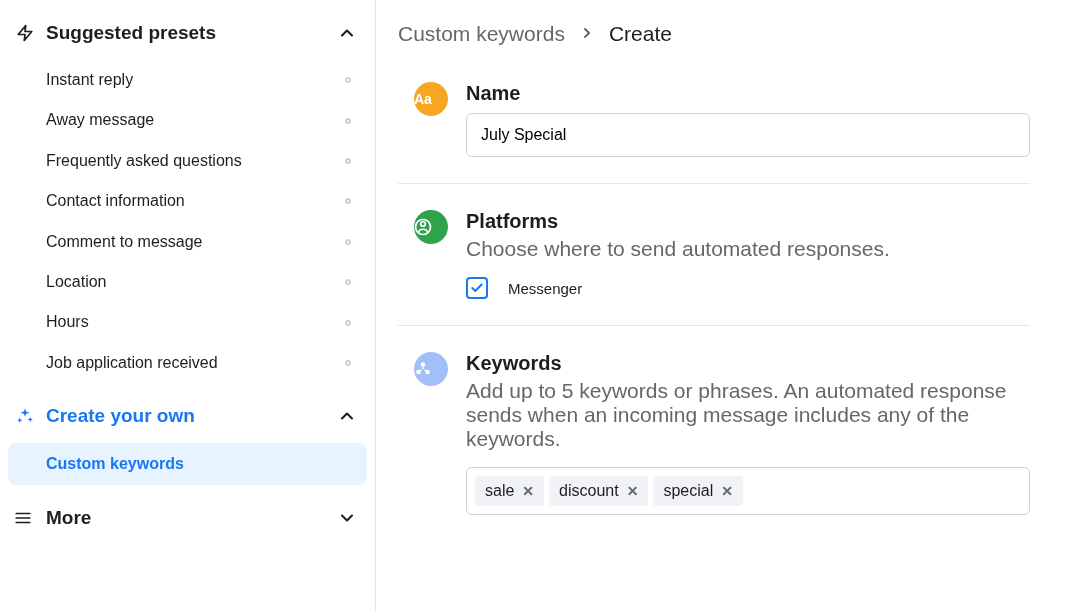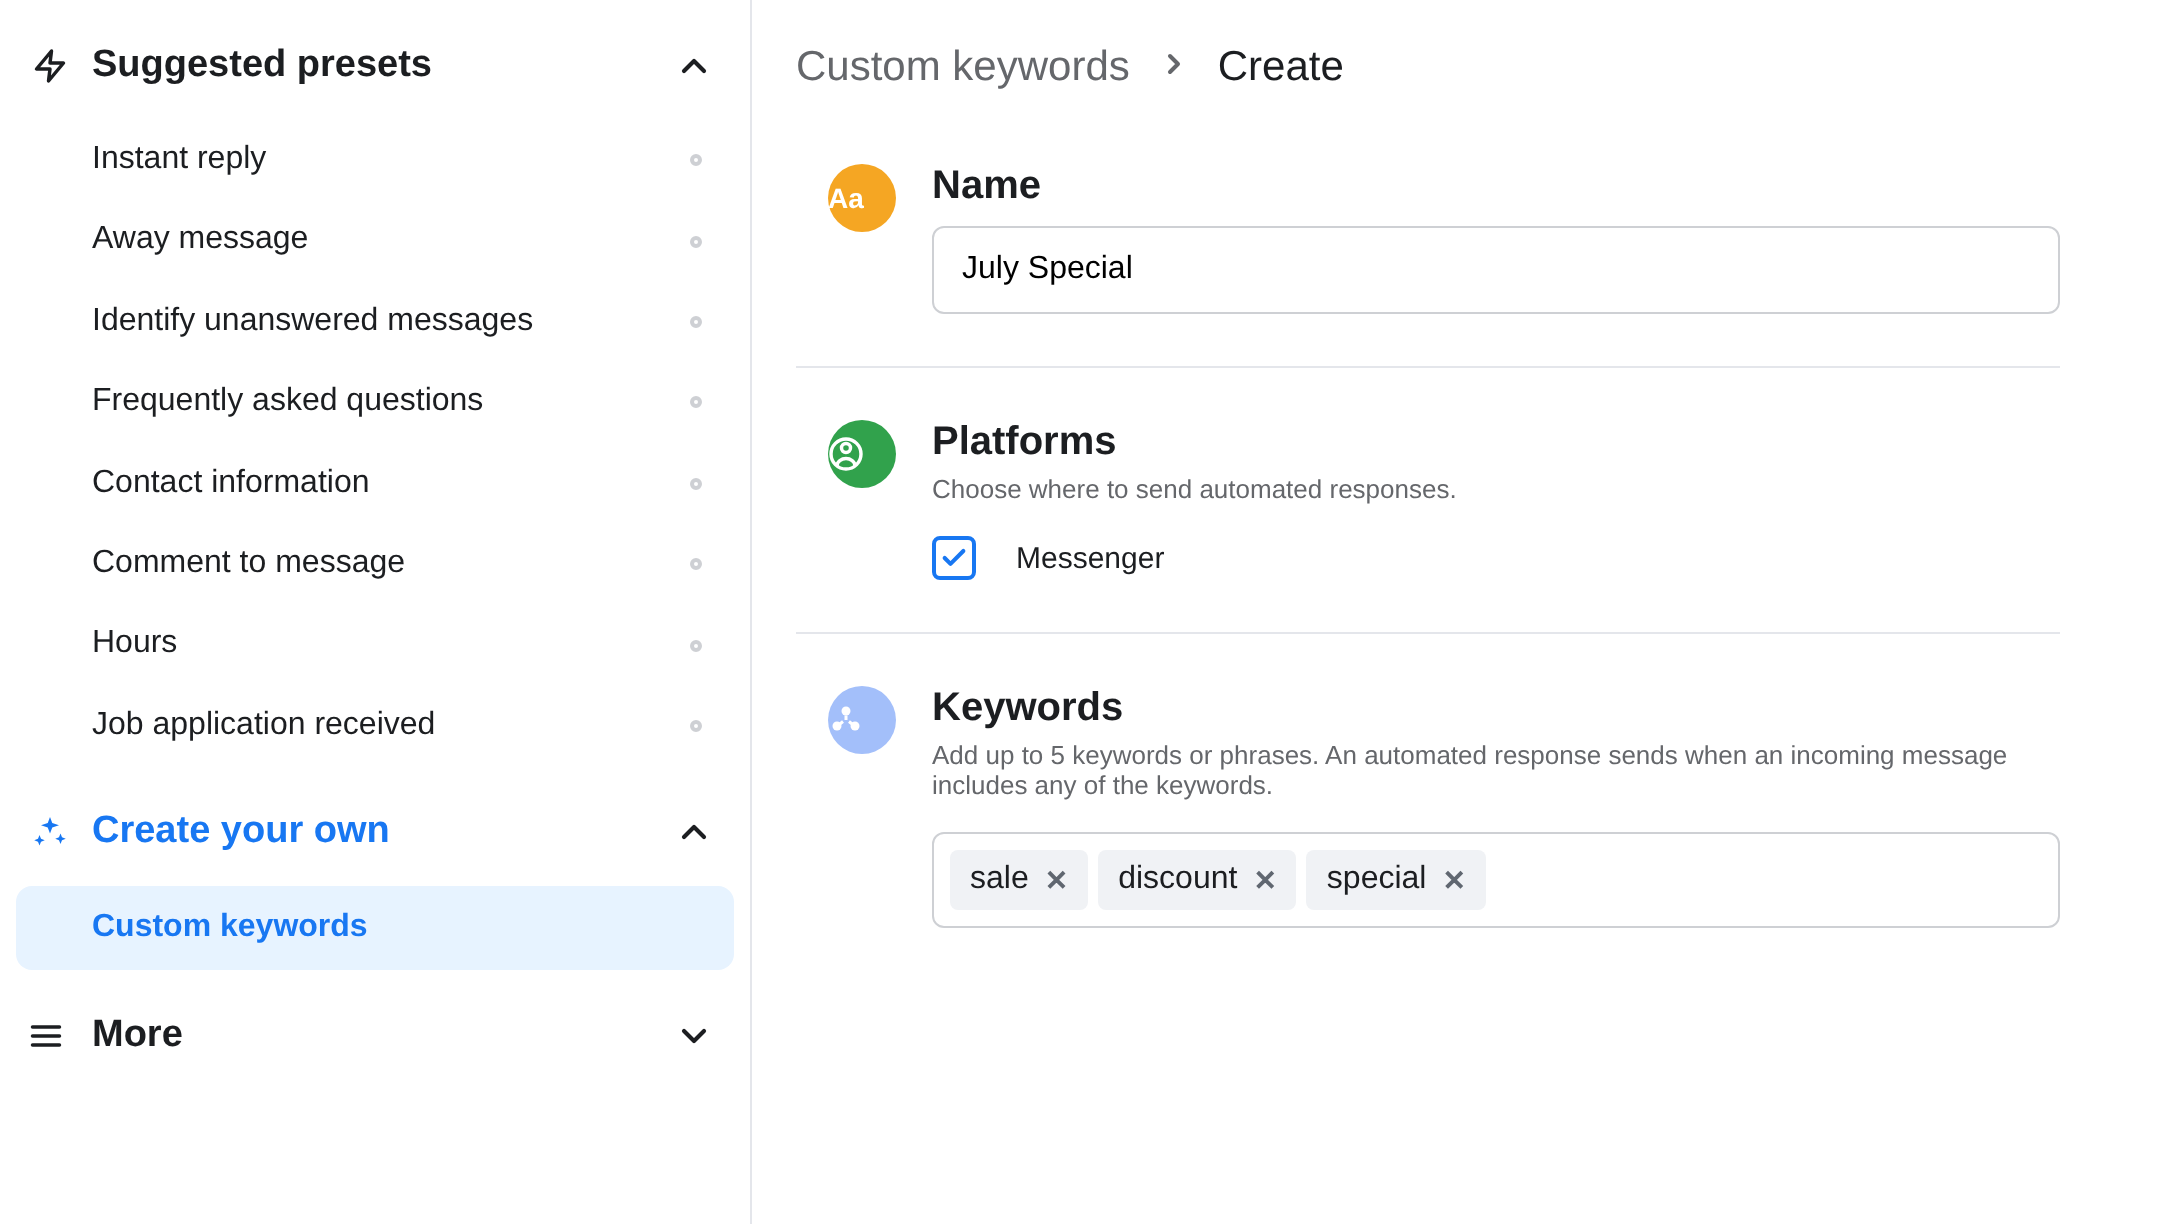--- a/index.html
+++ b/index.html
@@ -123,21 +123,21 @@
     }
     .badge-orange { background: #f5a623; }
     .badge-green  { background: #31a24c; }
     .badge-blue   { background: #a3bffa; color: #fff; }
 
     .badge-aa { font-size: 14px; font-weight: 700; }
 
     .section-body { flex: 1; }
 
     .section-heading { font-size: 20px; font-weight: 700; margin-bottom: 2px; }
-    .section-desc { font-size: 13px; color: #65676b; margin-top: 4px; margin-bottom: 16px; }
+    .section-desc { font-size: 21px; color: #65676b; margin-top: 4px; margin-bottom: 16px; }
 
     .text-input {
       width: 100%;
       padding: 12px 14px;
       font-size: 16px;
       border: 1px solid #ced0d4;
       border-radius: 6px;
       margin-top: 6px;
     }
 
@@ -215,33 +215,33 @@
   <div class="preset-list">
     <div class="preset-item">
         <span>Instant reply</span>
         <span class="status-dot"></span>
       </div>
     <div class="preset-item">
         <span>Away message</span>
         <span class="status-dot"></span>
       </div>
     <div class="preset-item">
-        <span>Identify unanswered messages</span>
-        <span class="status-dot"></span>
-      </div>
-    <div class="preset-item">
         <span>Frequently asked questions</span>
         <span class="status-dot"></span>
       </div>
     <div class="preset-item">
         <span>Contact information</span>
         <span class="status-dot"></span>
       </div>
     <div class="preset-item">
         <span>Comment to message</span>
+        <span class="status-dot"></span>
+      </div>
+    <div class="preset-item">
+        <span>Location</span>
         <span class="status-dot"></span>
       </div>
     <div class="preset-item">
         <span>Hours</span>
         <span class="status-dot"></span>
       </div>
     <div class="preset-item">
         <span>Job application received</span>
         <span class="status-dot"></span>
       </div>

